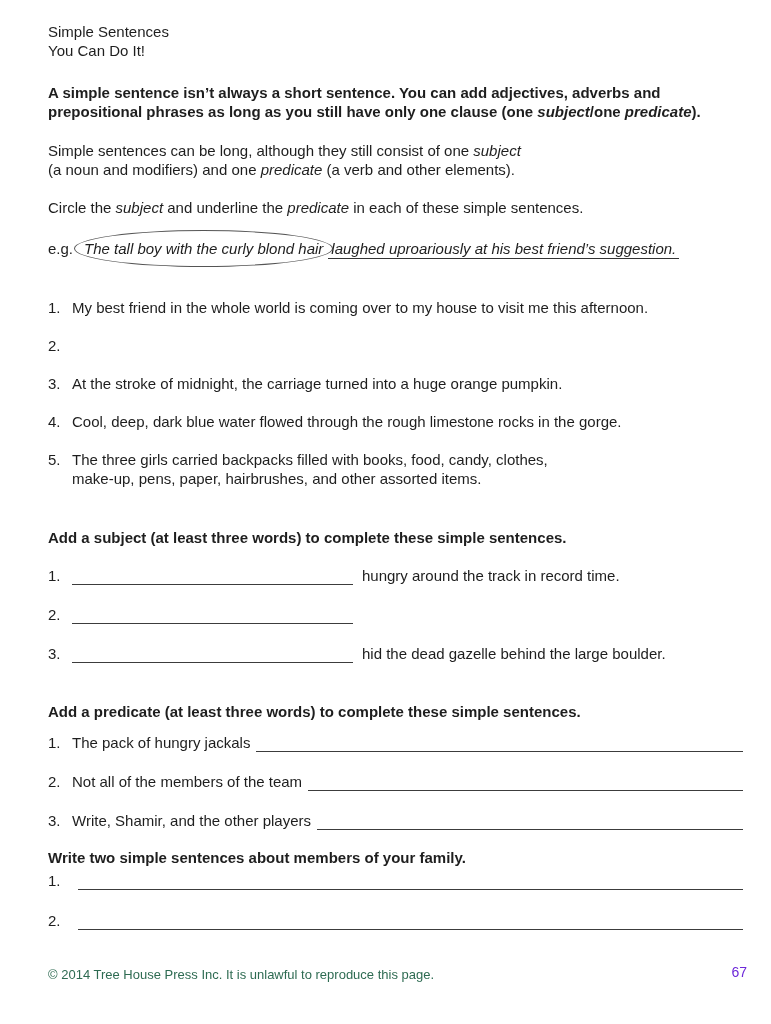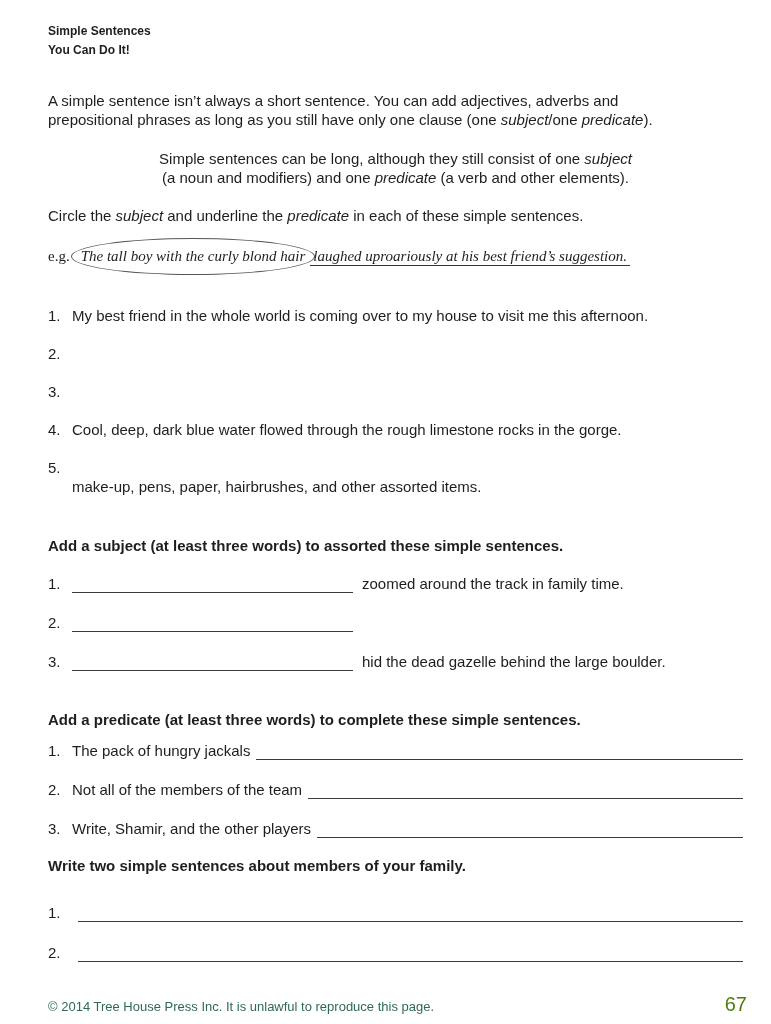--- a/index.html
+++ b/index.html
@@ -16,27 +16,27 @@
     padding: 22px 28px 0 48px;
     font-family: "Liberation Sans", sans-serif;
     font-size: 15px;
     line-height: 19px;
     color: #1e1e1e;
     overflow: hidden;
   }
   .it { font-style: italic; }
   .nowrap { white-space: nowrap; }
 
-  .title-line { font-size: 12px; font-weight: bold; line-height: 19px; }
+  .title-line { font-size: 15px; font-weight: normal; line-height: 19px; }
 
-  .para1 { margin-top: 31px; }
-  .para2 { margin-top: 20px; text-align: center; }
+  .para1 { margin-top: 23px; font-weight: bold; }
+  .para2 { margin-top: 20px; }
   .instruction { margin-top: 19px; }
 
-  .example-row { margin-top: 21px; white-space: nowrap; font-family: Liberation Serif, serif; }
+  .example-row { margin-top: 21px; white-space: nowrap; }
   .circled {
     display: inline-block;
     font-style: italic;
     border: 1.5px solid #555555;
     border-radius: 50%;
     padding: 8px 9px;
     margin: -8px 0 -8px 1px;
   }
   .underlined {
     font-style: italic;
@@ -45,21 +45,21 @@
     padding: 0 3px 1px 3px;
   }
 
   .sentences { margin-top: 39px; }
   .sent-row { display: flex; margin-bottom: 19px; }
   .sent-row:last-child { margin-bottom: 0; }
   .num { flex: 0 0 24px; }
 
   .section-heading-a { margin-top: 40px; font-weight: bold; margin-bottom: 19px; }
   .section-heading-b { margin-top: 39px; font-weight: bold; margin-bottom: 12px; }
-  .section-heading-c { margin-top: 18px; font-weight: bold; margin-bottom: 28px; }
+  .section-heading-c { margin-top: 18px; font-weight: bold; margin-bottom: 4px; }
 
   .subj-row { display: flex; margin-bottom: 20px; }
   .subj-row:last-child { margin-bottom: 0; }
   .blank-fixed {
     flex: 0 0 281px;
     border-bottom: 1.2px solid #3c3c3c;
     margin-right: 9px;
   }
 
   .pred-row { display: flex; margin-bottom: 20px; }
@@ -77,22 +77,22 @@
     margin-top: 35px;
     position: relative;
     text-align: left;
     font-size: 13px;
     color: #2e6b52;
   }
   .page-number {
     position: absolute;
     right: -4px;
     top: -5px;
-    color: #4d7c0f;
-    font-size: 20px;
+    color: #6d28d9;
+    font-size: 14px;
     line-height: 24px;
   }
 </style>
 </head>
 <body>
 
 <div class="page">
 
   <div>
     <div class="title-line">Simple Sentences</div>
@@ -120,37 +120,38 @@
   <div class="sentences">
     <div class="sent-row">
       <span class="num">1.</span>
       <span>My best friend in the whole world is coming over to my house to visit me this afternoon.</span>
     </div>
     <div class="sent-row">
       <span class="num">2.</span>
     </div>
     <div class="sent-row">
       <span class="num">3.</span>
+      <span>At the stroke of midnight, the carriage turned into a huge orange pumpkin.</span>
     </div>
     <div class="sent-row">
       <span class="num">4.</span>
       <span>Cool, deep, dark blue water flowed through the rough limestone rocks in the gorge.</span>
     </div>
     <div class="sent-row">
       <span class="num">5.</span>
-      <span><br><span>make-up, pens, paper, hairbrushes, and other assorted items.</span></span>
+      <span><span>The three girls carried backpacks filled with books, food, candy, clothes,</span><br><span>make-up, pens, paper, hairbrushes, and other assorted items.</span></span>
     </div>
   </div>
 
-  <div class="section-heading-a">Add a subject (at least three words) to assorted these simple sentences.</div>
+  <div class="section-heading-a">Add a subject (at least three words) to complete these simple sentences.</div>
   <div>
     <div class="subj-row">
       <span class="num">1.</span>
       <span class="blank-fixed"></span>
-      <span class="nowrap">zoomed around the track in family time.</span>
+      <span class="nowrap">hungry around the track in record time.</span>
     </div>
     <div class="subj-row">
       <span class="num">2.</span>
       <span class="blank-fixed"></span>
     </div>
     <div class="subj-row">
       <span class="num">3.</span>
       <span class="blank-fixed"></span>
       <span class="nowrap">hid the dead gazelle behind the large boulder.</span>
     </div>

